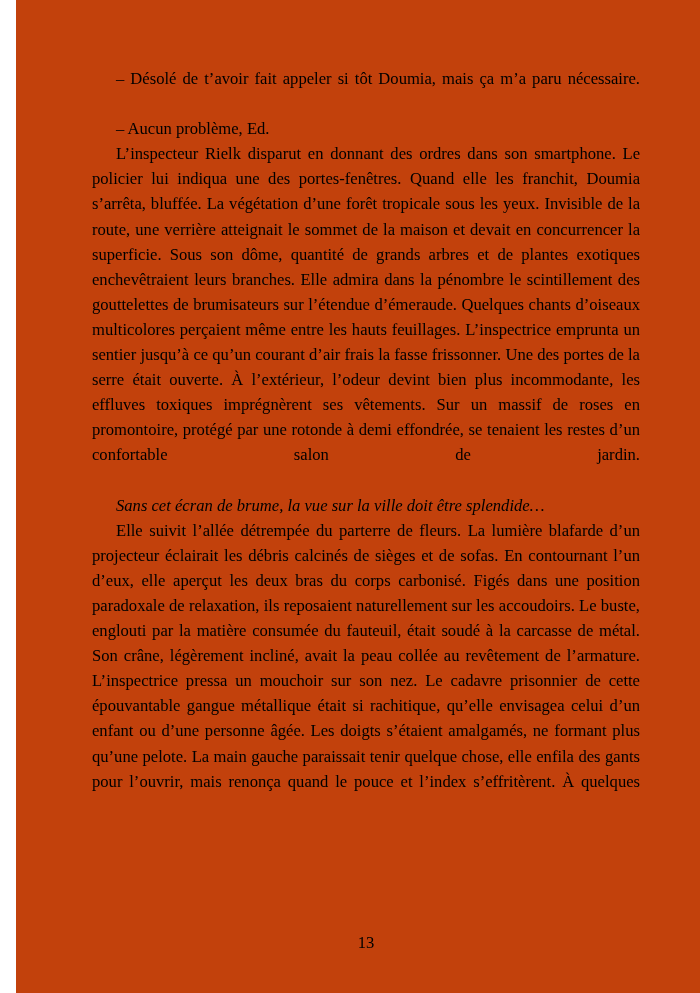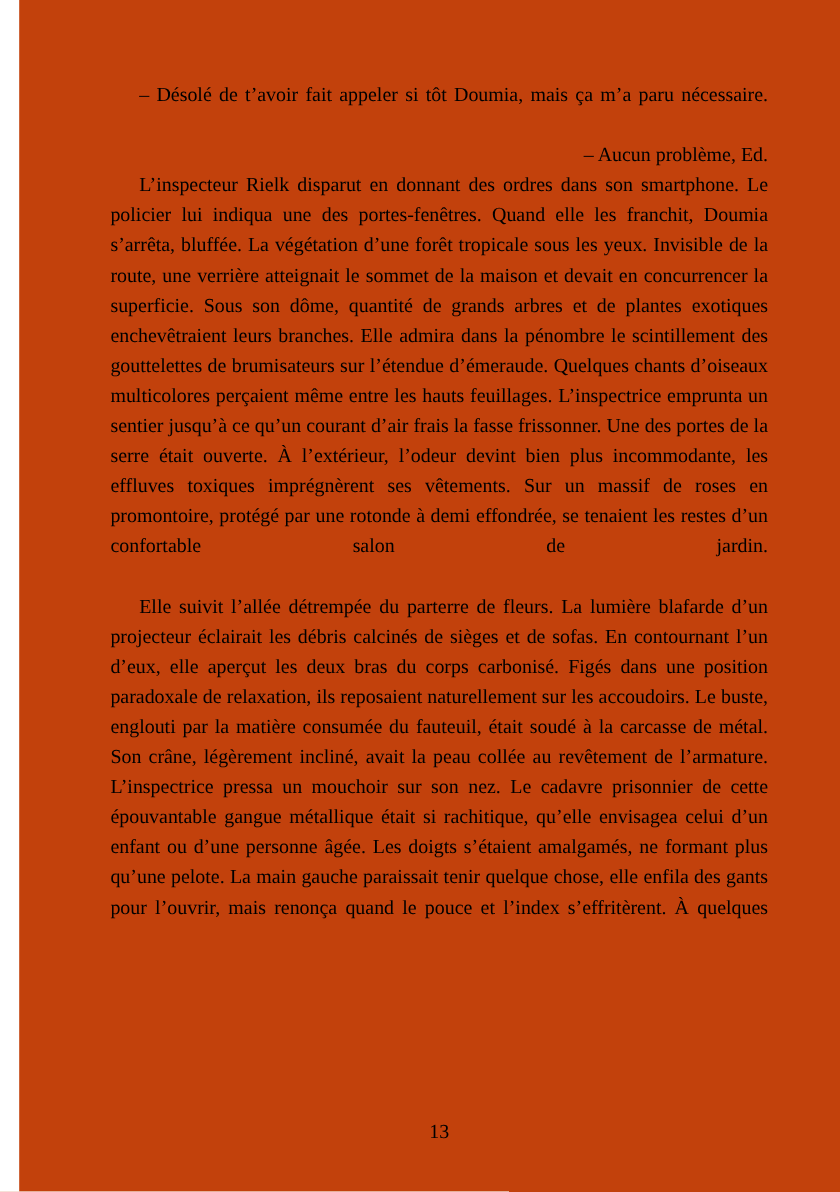--- a/index.html
+++ b/index.html
@@ -47,21 +47,21 @@
   }
 
   
   .para::after {
     content: "";
     display: inline-block;
     width: 100%;
   }
 
   .para.no-justify {
-    text-align: right;
+    text-align: left;
   }
   .para.no-justify::after {
     content: none;
   }
 
   .para.italic {
     font-style: italic;
   }
 
   .page-number {
@@ -82,20 +82,21 @@
 
   <div class="text-column">
 
     <p class="para">– Désolé de t’avoir fait appeler si tôt Doumia, mais ça m’a paru nécessaire.</p>
 
     <p class="para no-justify">– Aucun problème, Ed.</p>
 
 
     <p class="para">L’inspecteur Rielk disparut en donnant des ordres dans son smartphone. Le policier lui indiqua une des portes-fenêtres. Quand elle les franchit, Doumia s’arrêta, bluffée. La végétation d’une forêt tropicale sous les yeux. Invisible de la route, une verrière atteignait le sommet de la maison et devait en concurrencer la superficie. Sous son dôme, quantité de grands arbres et de plantes exotiques enchevêtraient leurs branches. Elle admira dans la pénombre le scintillement des gouttelettes de brumisateurs sur l’étendue d’émeraude. Quelques chants d’oiseaux multicolores perçaient même entre les hauts feuillages. L’inspectrice emprunta un sentier jusqu’à ce qu’un courant d’air frais la fasse frissonner. Une des portes de la serre était ouverte. À l’extérieur, l’odeur devint bien plus incommodante, les effluves toxiques imprégnèrent ses vêtements. Sur un massif de roses en promontoire, protégé par une rotonde à demi effondrée, se tenaient les restes d’un confortable salon de jardin.</p>
 
+    <p class="para italic no-justify">Sans cet écran de brume, la vue sur la ville doit être splendide…</p>
 
     <p class="para">Elle suivit l’allée détrempée du parterre de fleurs. La lumière blafarde d’un projecteur éclairait les débris calcinés de sièges et de sofas. En contournant l’un d’eux, elle aperçut les deux bras du corps carbonisé. Figés dans une position paradoxale de relaxation, ils reposaient naturellement sur les accoudoirs. Le buste, englouti par la matière consumée du fauteuil, était soudé à la carcasse de métal. Son crâne, légèrement incliné, avait la peau collée au revêtement de l’armature. L’inspectrice pressa un mouchoir sur son nez. Le cadavre prisonnier de cette épouvantable gangue métallique était si rachitique, qu’elle envisagea celui d’un enfant ou d’une personne âgée. Les doigts s’étaient amalgamés, ne formant plus qu’une pelote. La main gauche paraissait tenir quelque chose, elle enfila des gants pour l’ouvrir, mais renonça quand le pouce et l’index s’effritèrent. À quelques</p>
 
   </div>
 
   <div class="page-number">13</div>
 
 </div>
 
 </body></html>

